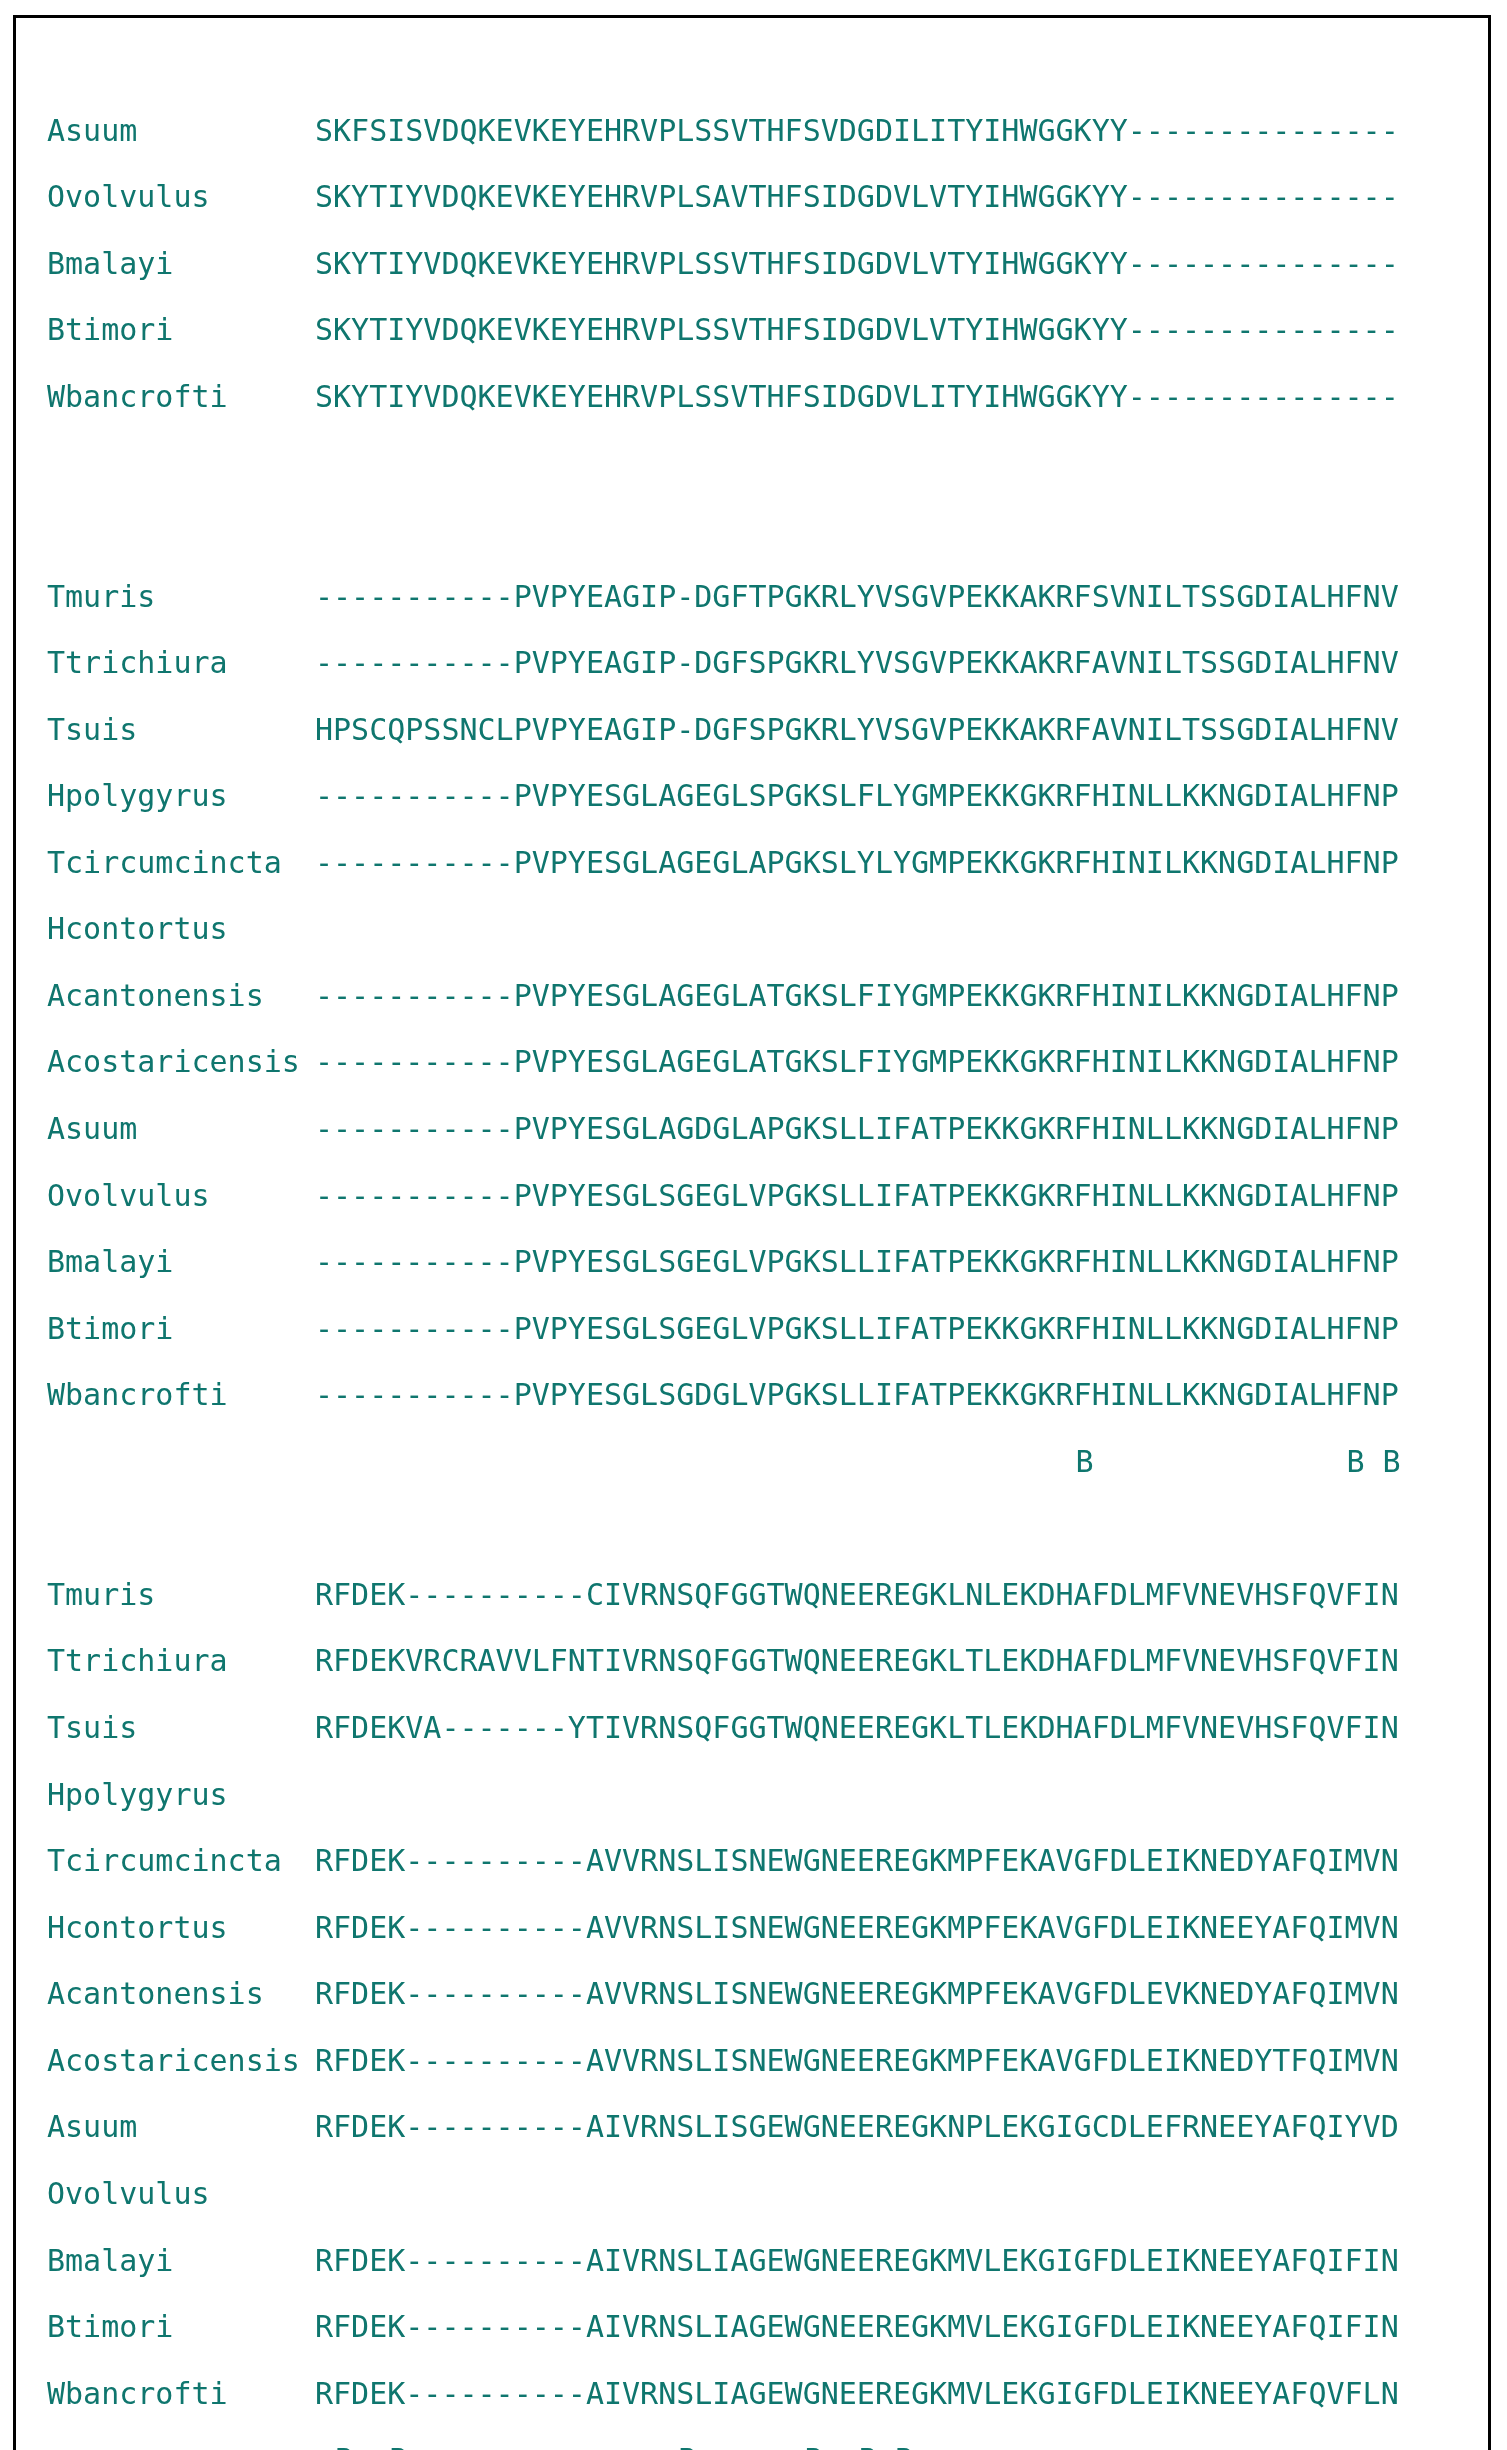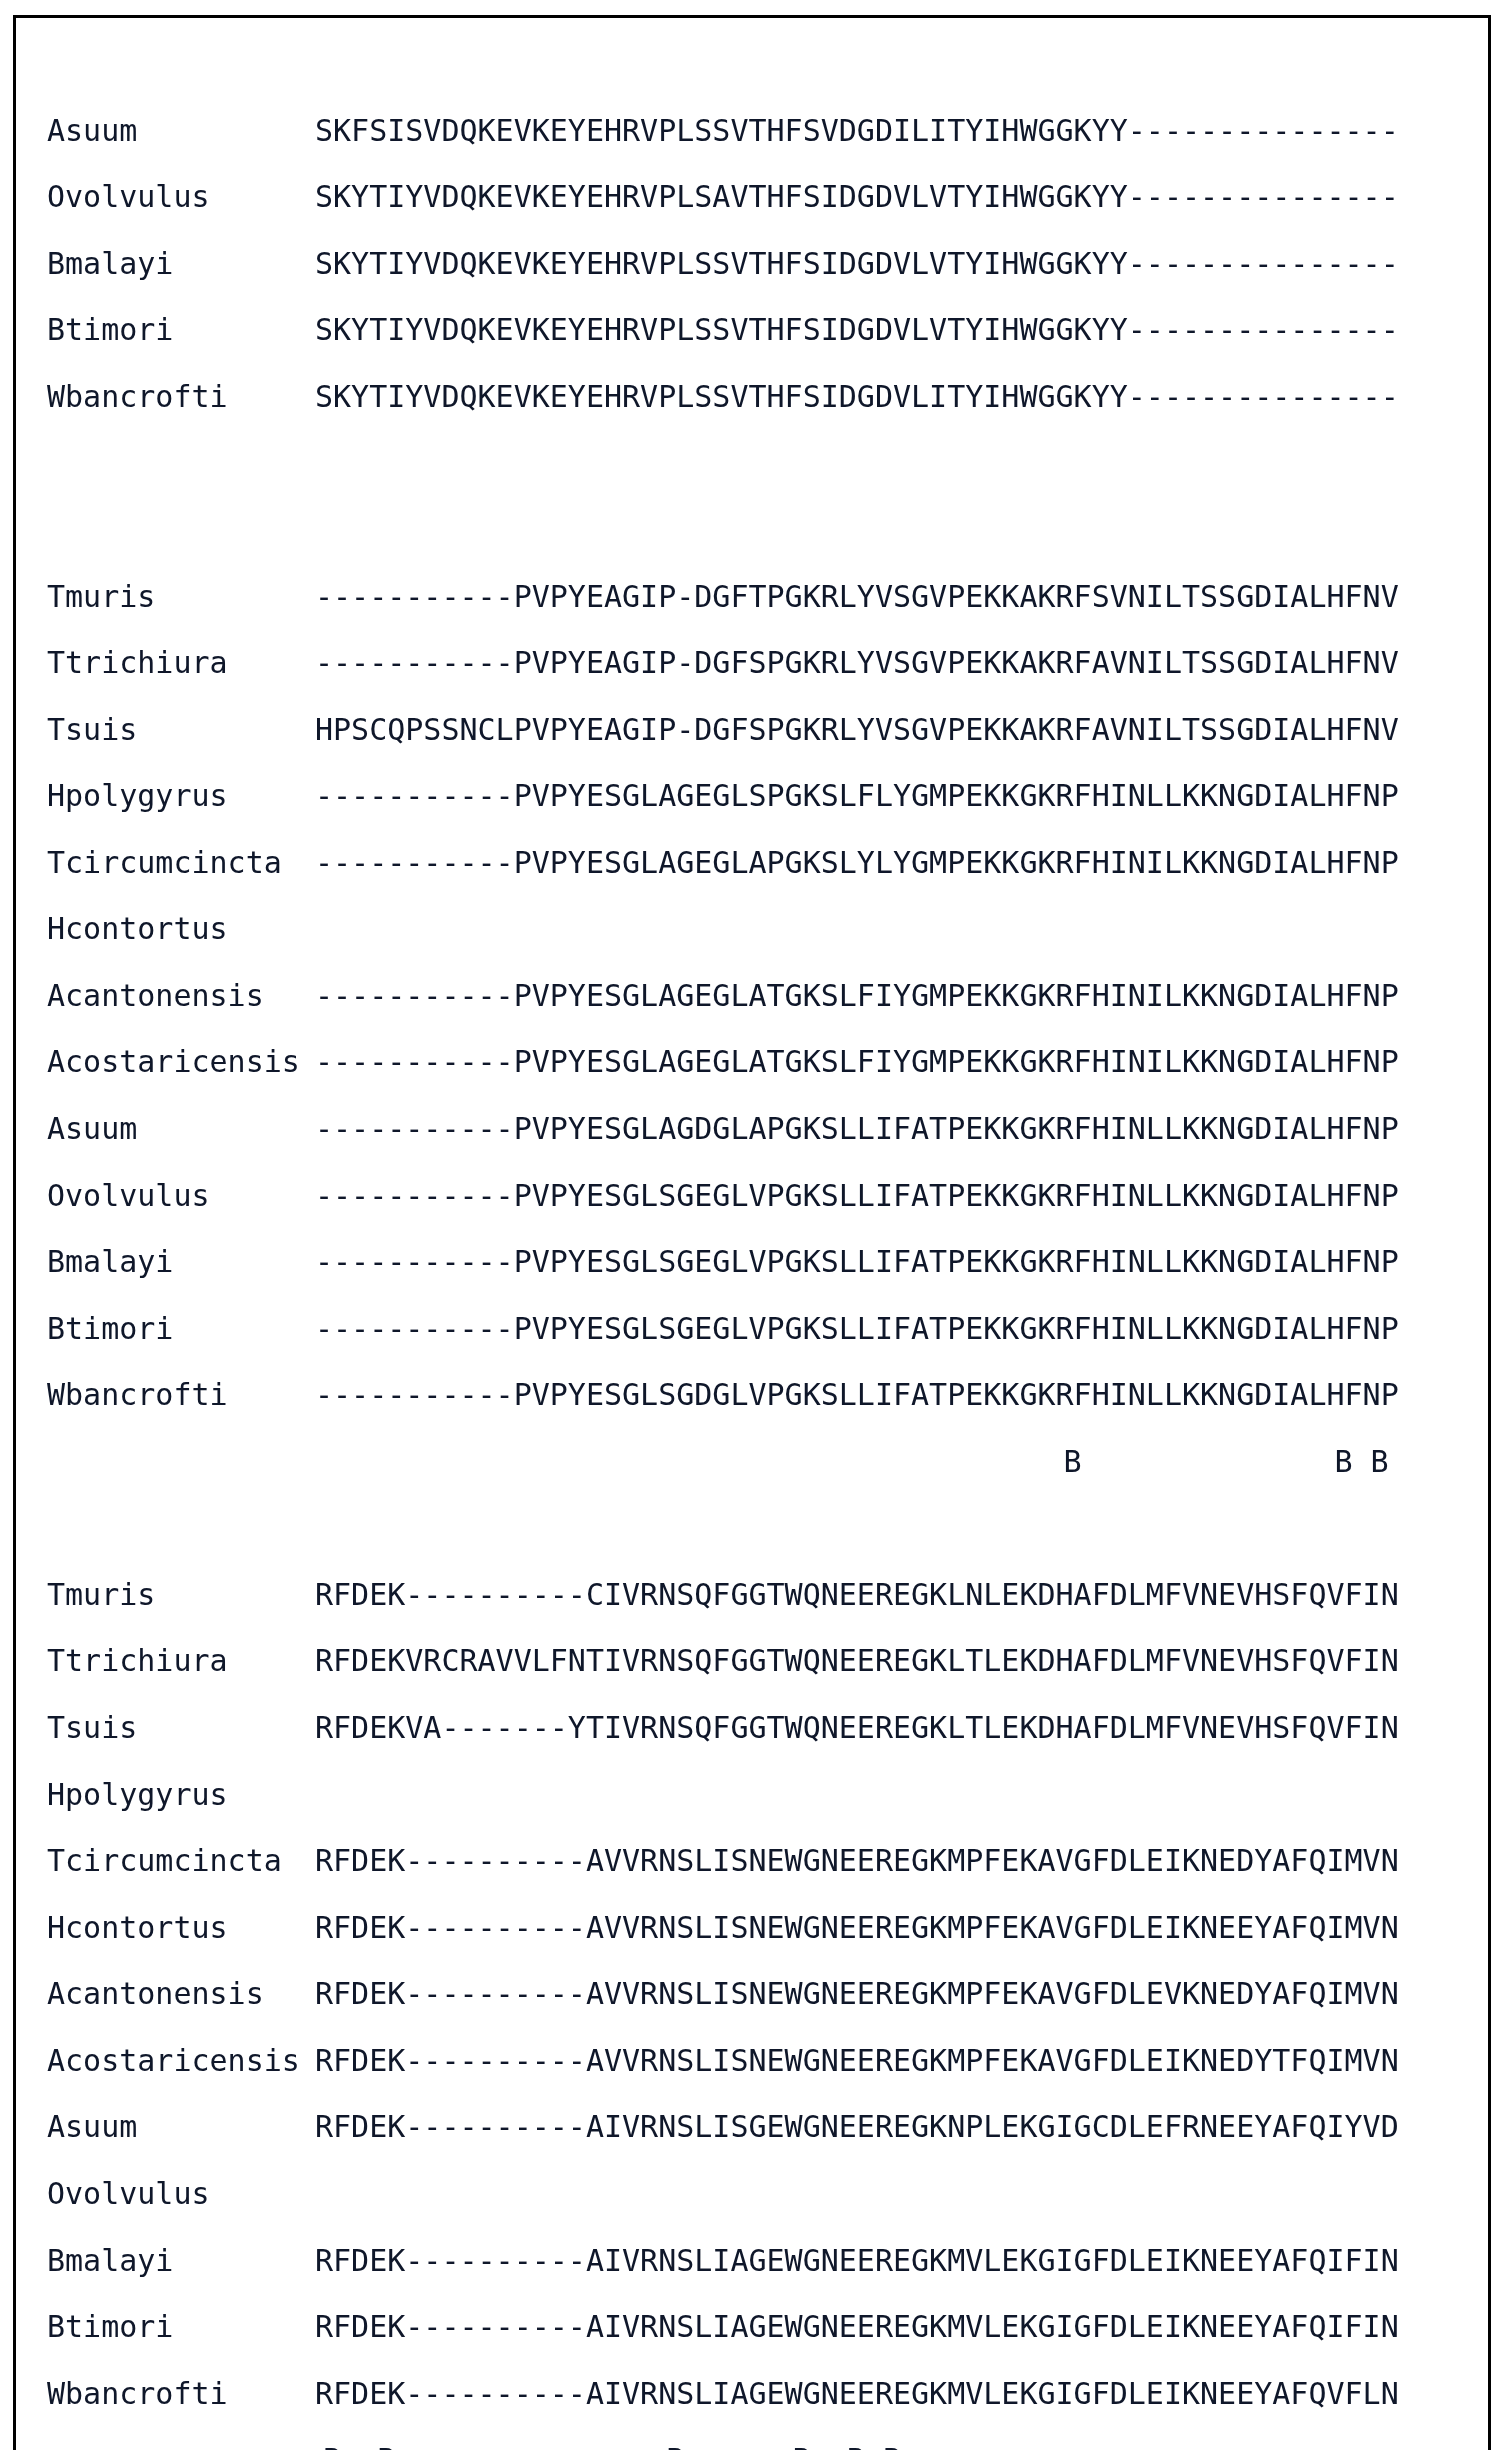--- a/index.html
+++ b/index.html
@@ -30,36 +30,36 @@
     height: 2913px;
   }
   .row {
     position: absolute;
     left: 0;
     height: 30px;
     width: 1470px;
     font-family: "DejaVu Sans Mono", "Liberation Mono", monospace;
     font-size: 30px;
     line-height: 30px;
-    color: #0f172a;
+    color: #0f766e;
     white-space: pre;
   }
   .label {
     position: absolute;
     left: 47px;
     top: 0;
   }
   .seq {
     position: absolute;
     left: 315px;
     top: 0;
     letter-spacing: 0px;
   }
   .marker-row .seq {
-    left: 323px;
+    left: 335px;
   }
 </style>
 </head>
 <body>
 
 <div class="frame"></div>
 <div class="alignment" id="alignment">
     <div class="row" style="top: 116px;"><span class="label">Asuum</span><span class="seq">SKFSISVDQKEVKEYEHRVPLSSVTHFSVDGDILITYIHWGGKYY---------------</span></div>
     <div class="row" style="top: 182px;"><span class="label">Ovolvulus</span><span class="seq">SKYTIYVDQKEVKEYEHRVPLSAVTHFSIDGDVLVTYIHWGGKYY---------------</span></div>
     <div class="row" style="top: 249px;"><span class="label">Bmalayi</span><span class="seq">SKYTIYVDQKEVKEYEHRVPLSSVTHFSIDGDVLVTYIHWGGKYY---------------</span></div>

